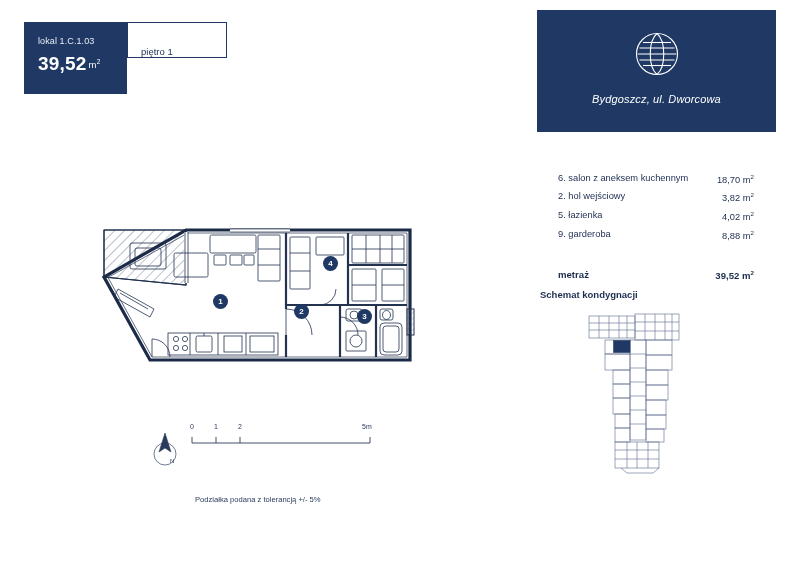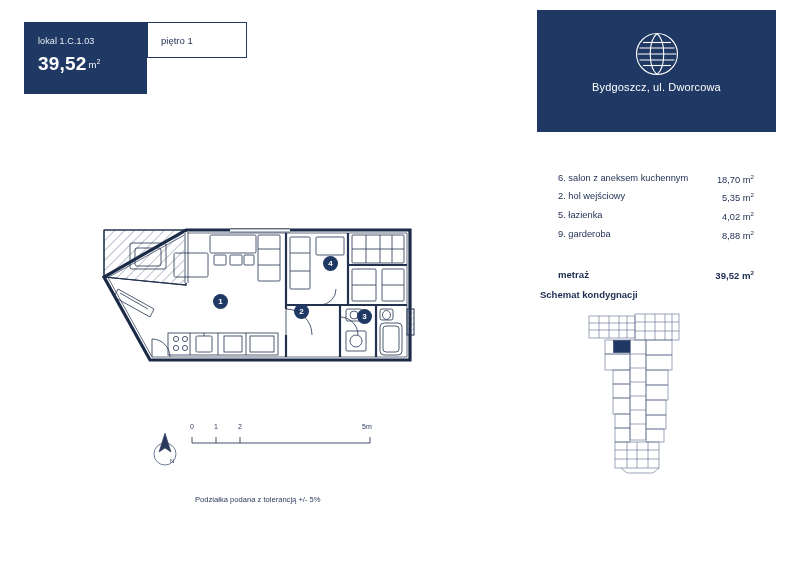--- a/index.html
+++ b/index.html
@@ -13,60 +13,61 @@
     overflow: hidden;
   }
   .page { position: absolute; inset: 0; }
 
   
   .badge-wrap {
     position: absolute; left: 24px; top: 22px;
     display: flex; align-items: stretch;
   }
   .badge-main {
-    width: 123px; height: 72px;
+    width: 103px; height: 72px;
     background: #1f3864;
     color: #ffffff;
     padding: 14px 12px 0 14px;
   }
   .badge-code { font-size: 9px; letter-spacing: .1px; color: #e8ecf4; }
   .badge-area {
     margin-top: 7px;
     font-size: 19px; font-weight: bold; letter-spacing: .2px;
   }
   .badge-area .unit {
     font-size: 9.5px; font-weight: normal; margin-left: 2px;
     vertical-align: 2px;
   }
   .badge-area .unit sup { font-size: 6.5px; vertical-align: super; }
   .badge-side { display: flex; flex-direction: column; }
   .badge-cell {
     width: 100px; height: 36px;
     border: 1px solid #1f3864;
-    display: flex; align-items: center;
+    display: flex; align-items: flex-end;
     padding-left: 13px;
     font-size: 9.5px;
     background: #ffffff;
   }
   .badge-cell + .badge-cell { border-top: none; }
 
   
   .right-head {
     position: absolute; left: 537px; top: 10px;
     width: 239px; height: 122px;
     background: #1f3864;
     color: #ffffff;
     display: flex; flex-direction: column;
     align-items: center; justify-content: flex-start;
   }
   .logo { margin-top: 21px; width: 46px; height: 46px; }
   .addr {
-    margin-top: 4px;
+    margin-top: 16px;
     font-size: 11px; letter-spacing: .15px;
     color: #ffffff;
+    font-style: italic;
   }
 
   
   .rooms {
     position: absolute; left: 558px; top: 170px; width: 196px;
     font-size: 9.3px;
   }
   .room-row {
     display: flex; justify-content: space-between;
     padding: 2.6px 0;
@@ -150,21 +151,21 @@
     <div class="addr">Bydgoszcz, ul. Dworcowa</div>
   </div>
 
   <div class="rooms">
     <div class="room-row">
       <span class="nm">6. salon z aneksem kuchennym</span>
       <span class="vl"><span>18,70</span> <span>m</span><sup>2</sup></span>
     </div>
     <div class="room-row">
       <span class="nm">2. hol wejściowy</span>
-      <span class="vl"><span>5,35</span> <span>m</span><sup>2</sup></span>
+      <span class="vl"><span>3,82</span> <span>m</span><sup>2</sup></span>
     </div>
     <div class="room-row">
       <span class="nm">5. łazienka</span>
       <span class="vl"><span>4,02</span> <span>m</span><sup>2</sup></span>
     </div>
     <div class="room-row">
       <span class="nm">9. garderoba</span>
       <span class="vl"><span>8,88</span> <span>m</span><sup>2</sup></span>
     </div>
     <div class="total-row">

